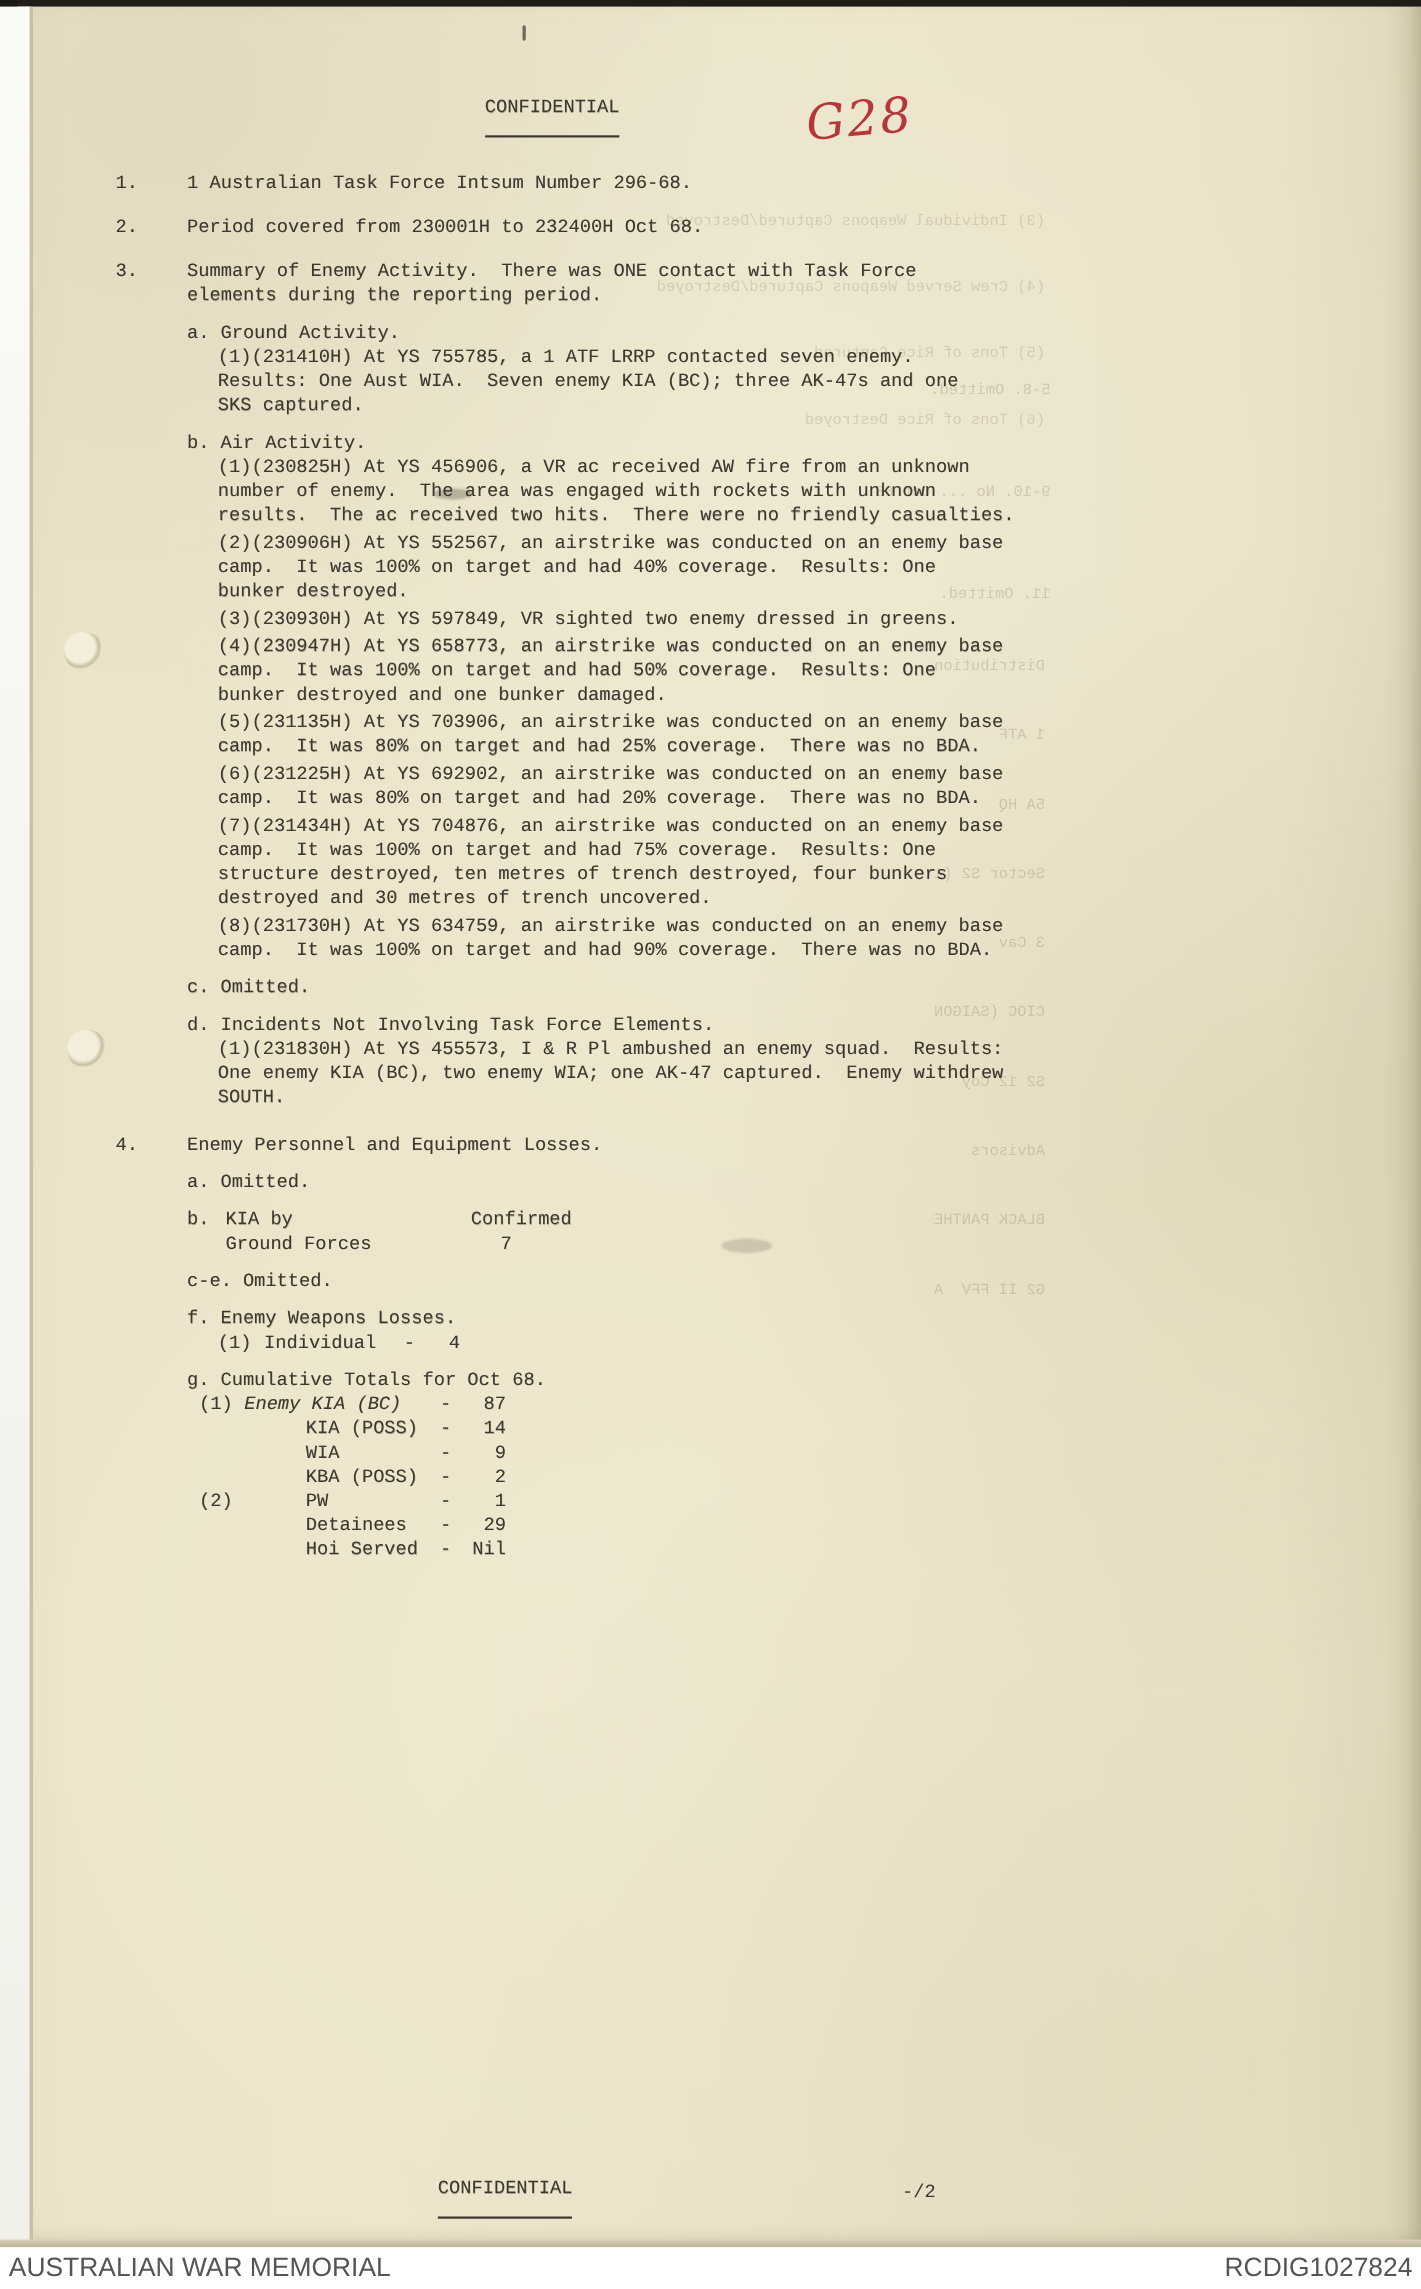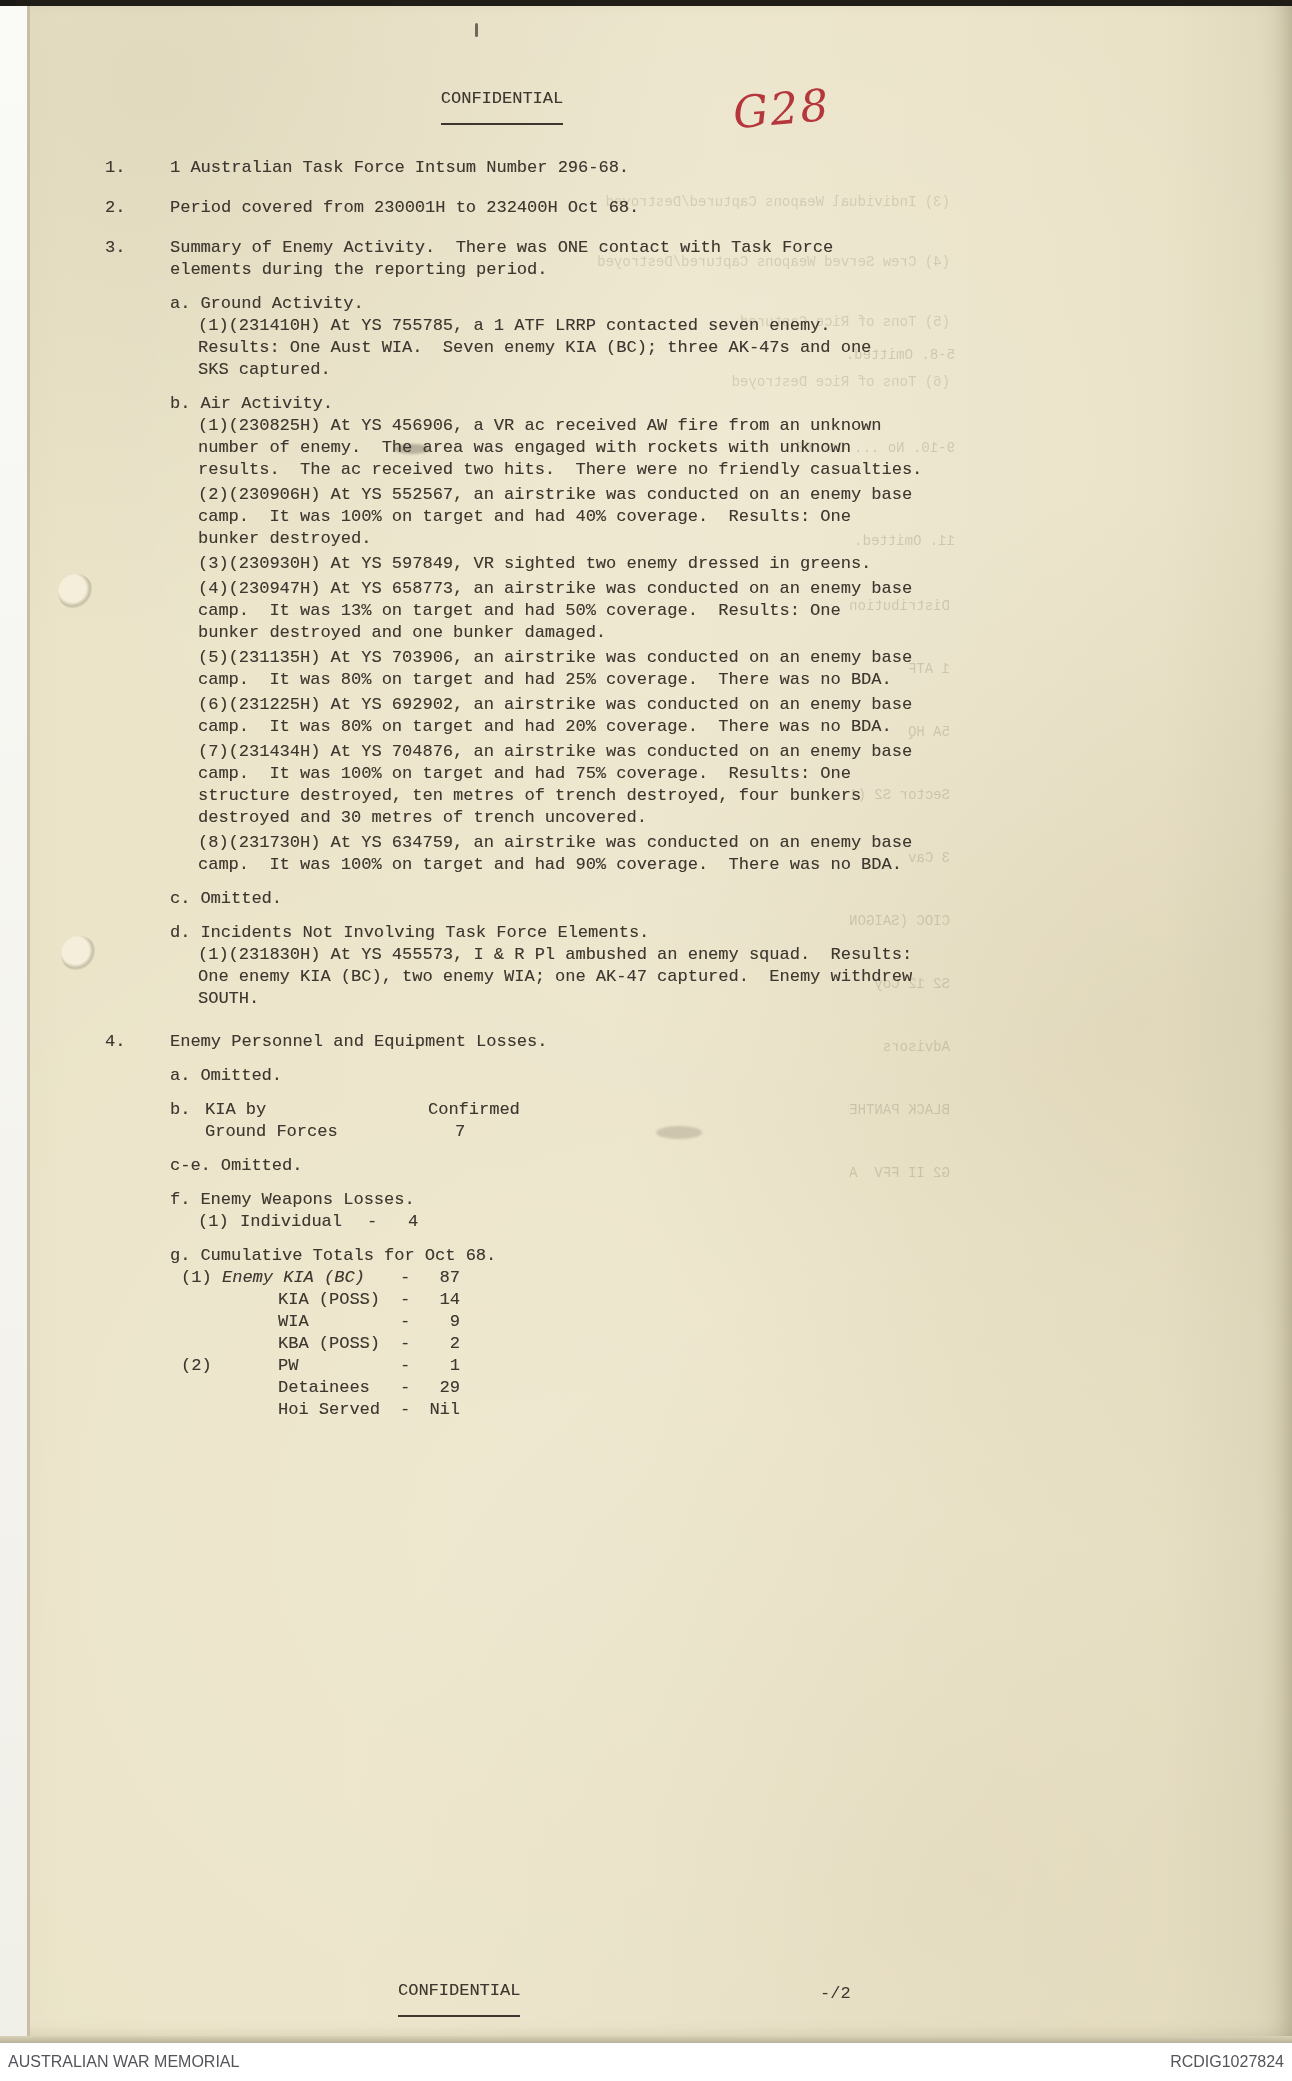--- a/index.html
+++ b/index.html
@@ -77,21 +77,21 @@
   .g-val { text-align:right; }
 
   .footer-class { position:absolute; left:398px; top:1980px; color:#3e372f;
                   font-size:17px; line-height:22px; text-shadow:.3px .3px 0 rgba(62,55,47,.35); }
   .page-num { position:absolute; left:820px; top:1984px; color:#3e372f; font-size:17px; }
 
   
   .archive-bar { position:absolute; left:0; top:2043px; width:1292px; height:38px;
                  background:#ffffff; display:flex; justify-content:space-between;
                  align-items:center; padding:0 8px;
-                 font-family:"Liberation Sans",sans-serif; font-size:16px; color:#54545a; }
+                 font-family:"Liberation Sans",sans-serif; font-size:24px; color:#54545a; }
 </style>
 </head>
 <body>
 
 <div class="scan">
   <div class="edge-top"></div>
   <div class="corner-notch"></div>
   <div class="left-strip"></div>
   <div class="edge-bottom"></div>
   <div class="hole hole-1"></div>
@@ -160,21 +160,21 @@
             <span>b.</span><span class="sub-title">Air Activity.</span>
           </div>
           <div class="para pre">(1)(230825H) At YS 456906, a VR ac received AW fire from an unknown
 number of enemy.  The area was engaged with rockets with unknown
 results.  The ac received two hits.  There were no friendly casualties.</div>
           <div class="para pre">(2)(230906H) At YS 552567, an airstrike was conducted on an enemy base
 camp.  It was 100% on target and had 40% coverage.  Results: One
 bunker destroyed.</div>
           <div class="para pre">(3)(230930H) At YS 597849, VR sighted two enemy dressed in greens.</div>
           <div class="para pre">(4)(230947H) At YS 658773, an airstrike was conducted on an enemy base
-camp.  It was 13% on target and had 50% coverage.  Results: One
+camp.  It was 100% on target and had 50% coverage.  Results: One
 bunker destroyed and one bunker damaged.</div>
           <div class="para pre">(5)(231135H) At YS 703906, an airstrike was conducted on an enemy base
 camp.  It was 80% on target and had 25% coverage.  There was no BDA.</div>
           <div class="para pre">(6)(231225H) At YS 692902, an airstrike was conducted on an enemy base
 camp.  It was 80% on target and had 20% coverage.  There was no BDA.</div>
           <div class="para pre">(7)(231434H) At YS 704876, an airstrike was conducted on an enemy base
 camp.  It was 100% on target and had 75% coverage.  Results: One
 structure destroyed, ten metres of trench destroyed, four bunkers
 destroyed and 30 metres of trench uncovered.</div>
           <div class="para pre">(8)(231730H) At YS 634759, an airstrike was conducted on an enemy base

